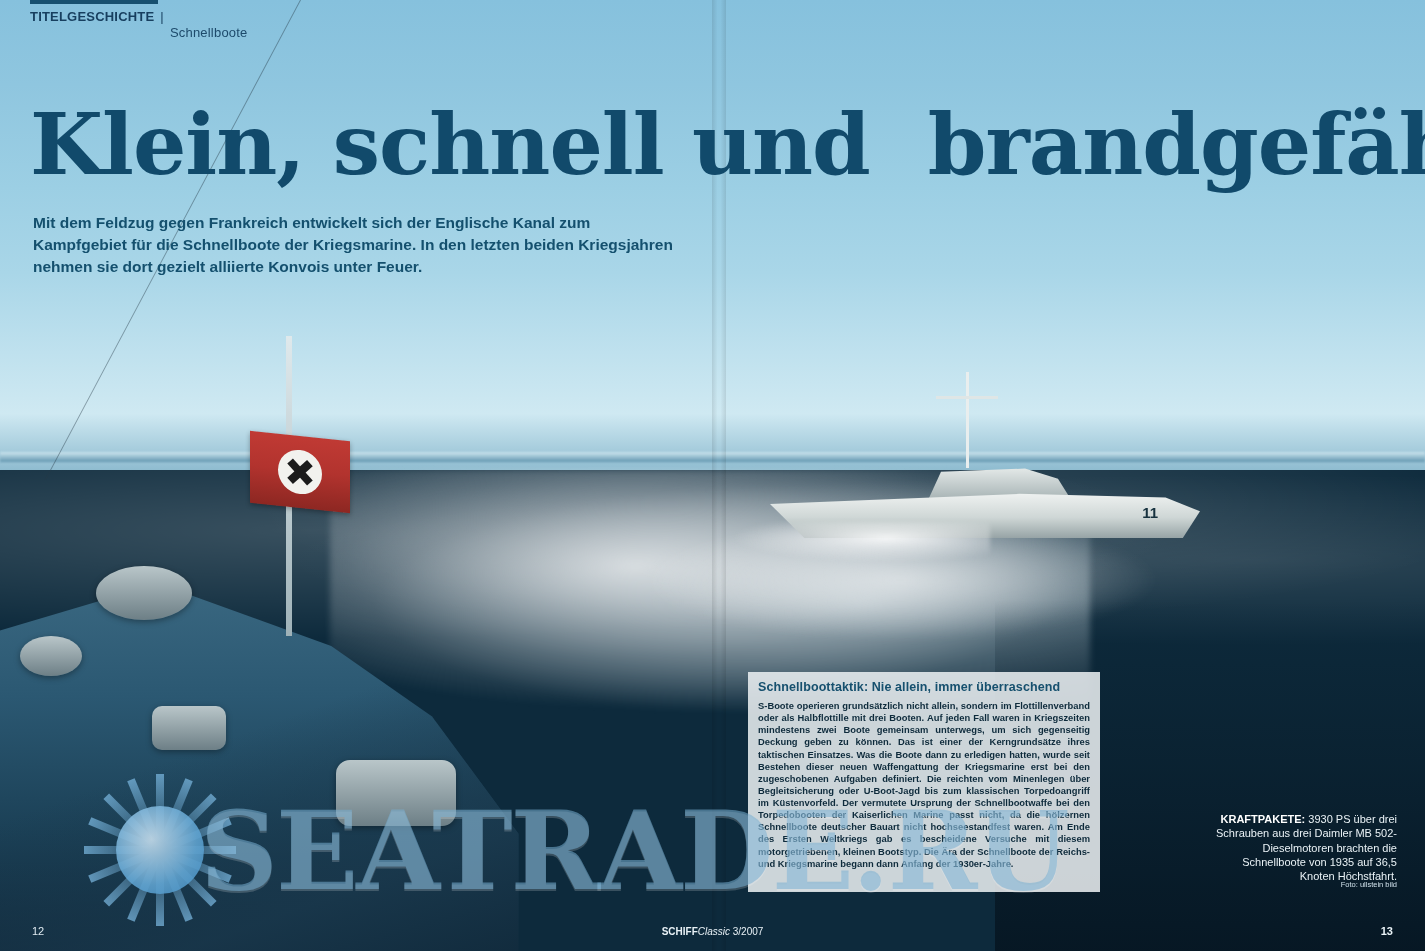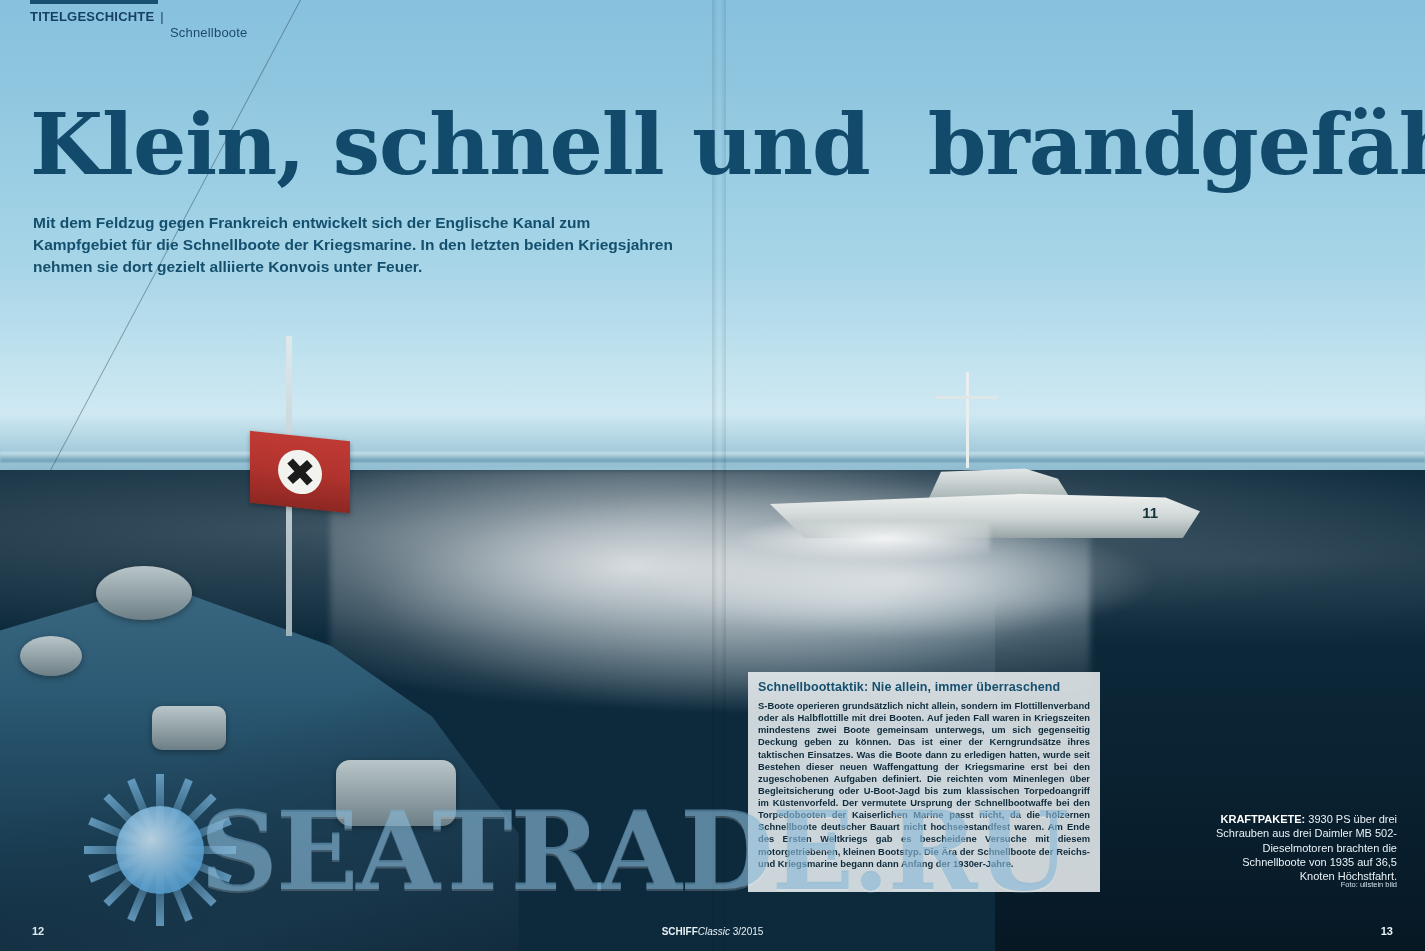--- a/index.html
+++ b/index.html
@@ -175,21 +175,21 @@
     position:absolute;right:28px;top:812px;width:184px;text-align:right;
     font-size:11px;line-height:1.3;color:#eaf2f6;font-weight:normal;
   }
   .caption b.lead{color:#ffffff;}
   .credit{
     position:absolute;right:28px;top:880px;width:184px;text-align:right;
     font-size:7.5px;color:#cfe0ea;
   }
 
   
-  .folio-left{position:absolute;left:32px;bottom:14px;font-size:11px;color:#dfeaf0;font-weight:bold;}
+  .folio-left{position:absolute;left:32px;bottom:14px;font-size:11px;color:#dfeaf0;font-weight:normal;}
   .folio-right{position:absolute;right:32px;bottom:14px;font-size:11px;color:#eaf3f7;font-weight:bold;}
   .folio-center{
     position:absolute;left:50%;transform:translateX(-50%);bottom:14px;font-size:10px;color:#e8f1f6;
   }
   .folio-center i{font-style:italic;}
 
   
   .gutter{
     position:absolute;left:712px;top:0;width:14px;height:951px;
     background:linear-gradient(90deg,rgba(0,0,0,.18),rgba(0,0,0,0) 40%,rgba(0,0,0,0) 60%,rgba(0,0,0,.18));
@@ -279,21 +279,21 @@
   </div>
 
   <div class="caption">
     <b class="lead">KRAFTPAKETE:</b><span> 3930 PS über drei Schrauben aus drei Daimler MB 502-Dieselmotoren brachten die Schnellboote von 1935 auf 36,5 Knoten Höchstfahrt.</span>
   </div>
   <div class="credit">Foto: ullstein bild</div>
 
   <div class="folio-left">12</div>
   <div class="folio-right">13</div>
   <div class="folio-center">
-    <b>SCHIFF</b><i>Classic</i>&nbsp;<span>3/2015</span>
+    <b>SCHIFF</b><i>Classic</i>&nbsp;<span>3/2007</span>
   </div>
 
   <div class="watermark">
     <div class="wm-sun">
       <div class="ray" style="transform:rotate(0deg)"></div>
       <div class="ray" style="transform:rotate(22.5deg)"></div>
       <div class="ray" style="transform:rotate(45deg)"></div>
       <div class="ray" style="transform:rotate(67.5deg)"></div>
       <div class="ray" style="transform:rotate(90deg)"></div>
       <div class="ray" style="transform:rotate(112.5deg)"></div>

